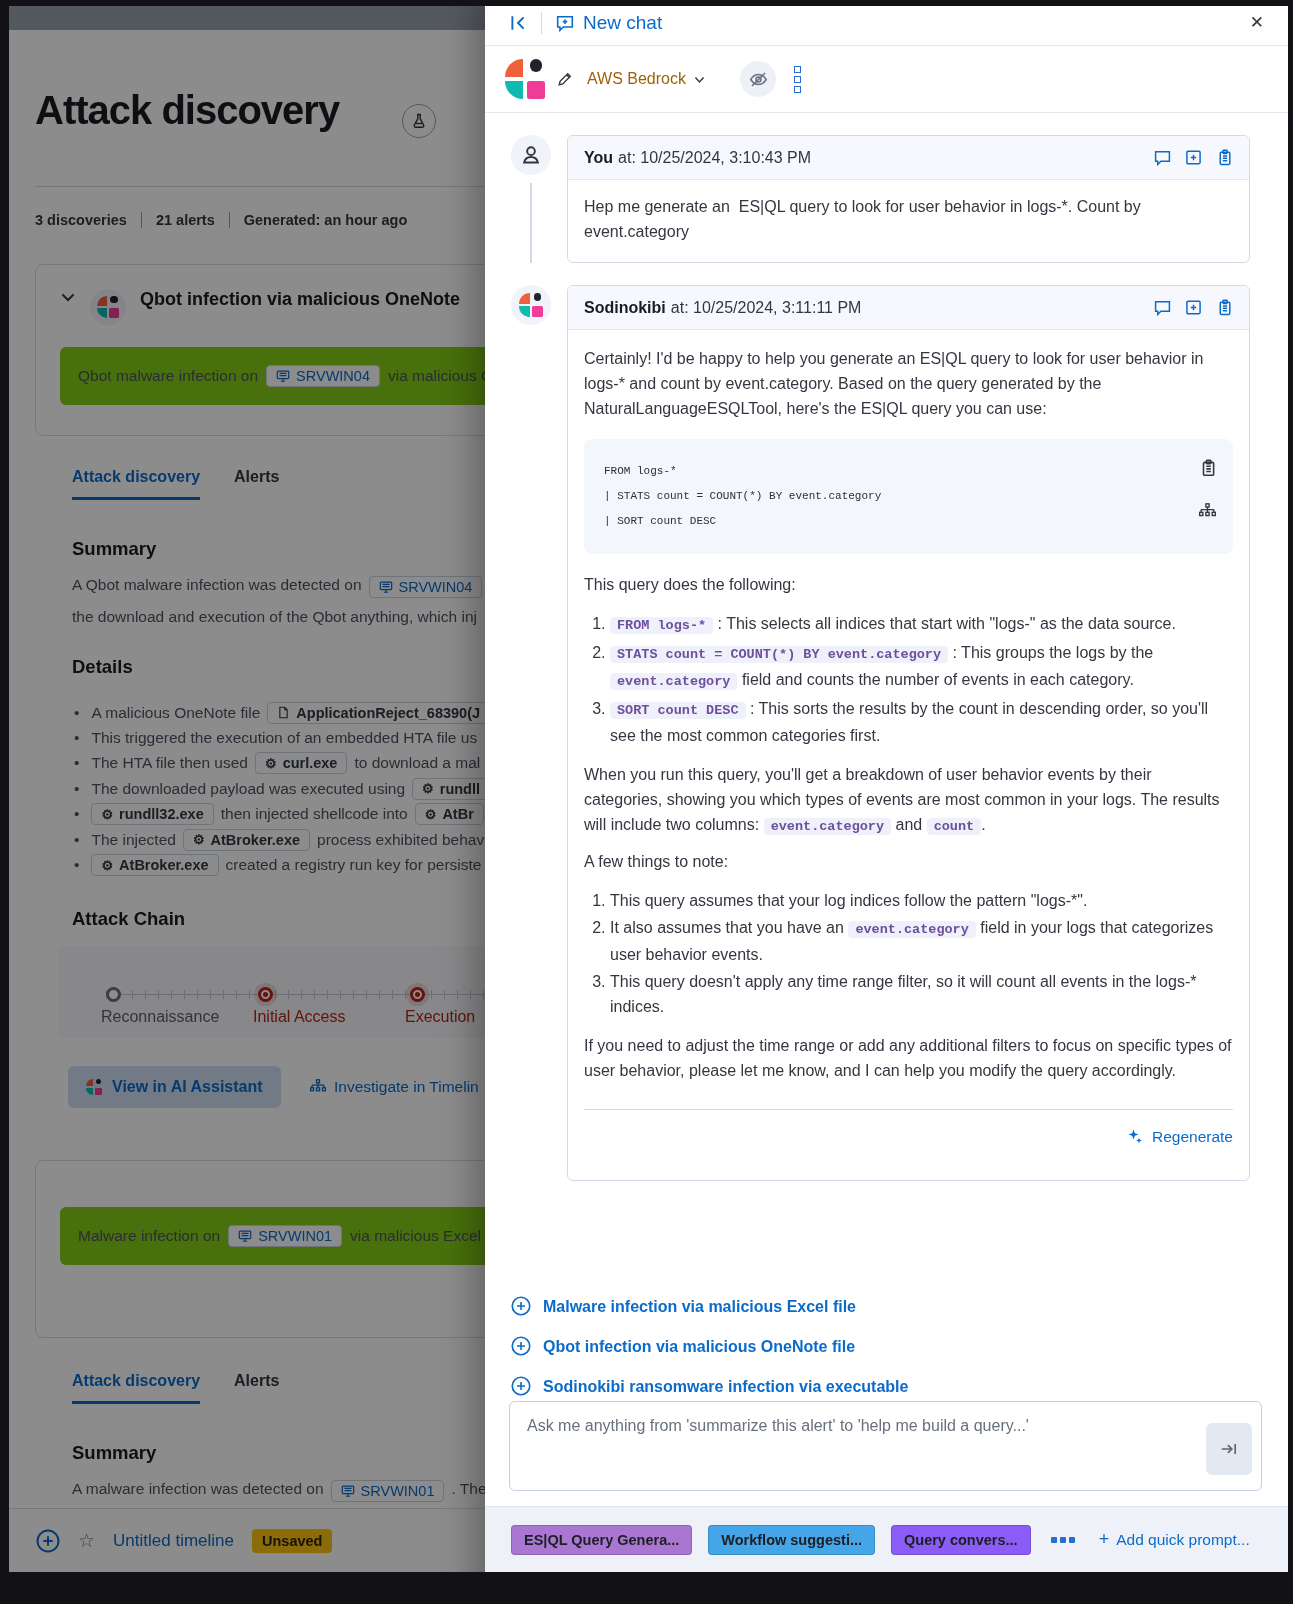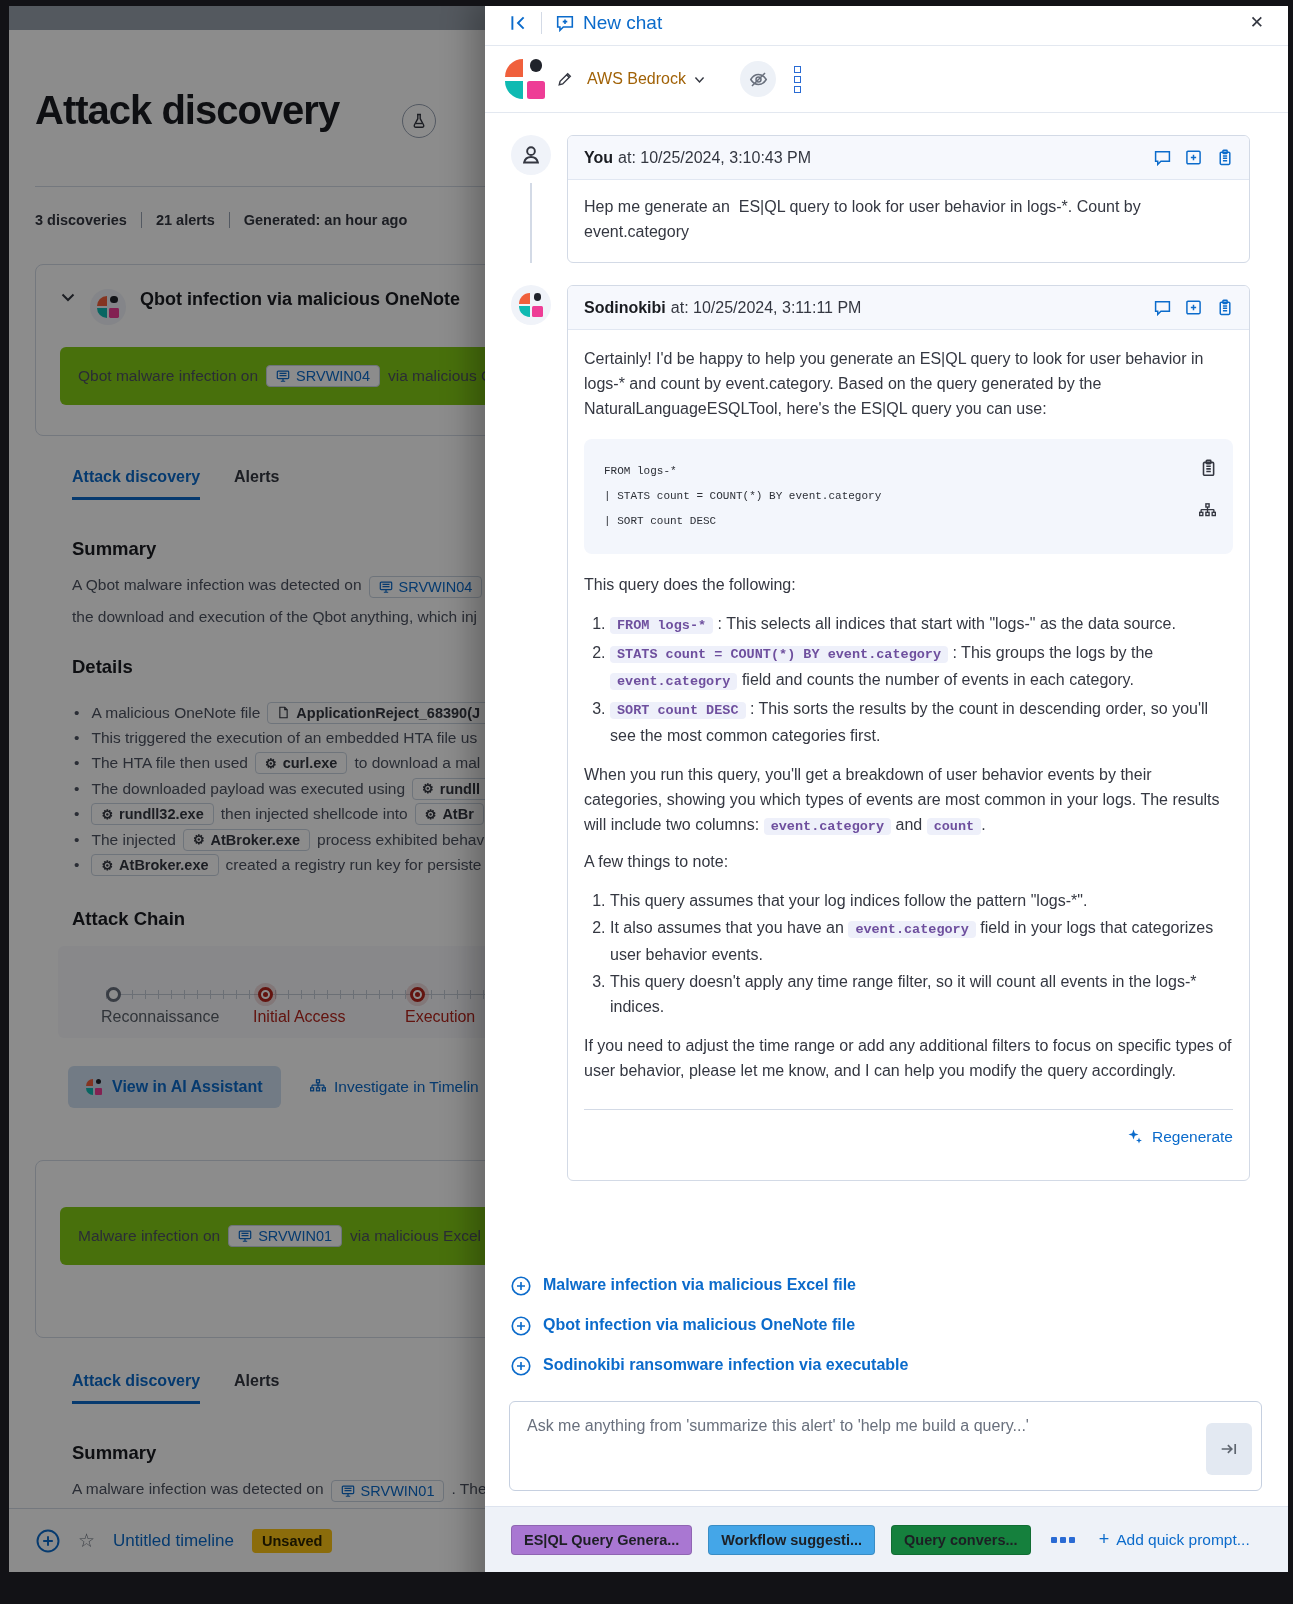--- a/index.html
+++ b/index.html
@@ -104,21 +104,21 @@
   .code-icons { position:absolute; right:16px; top:20px; display:flex; flex-direction:column; gap:26px; color:#343741; }
 
   .ic { font-family:"Liberation Mono", monospace; font-size:13.5px; font-weight:700; color:#6e4f9e; background:#eef0fa; padding:1px 7px; border-radius:4px; white-space:nowrap; }
   ol.msg-list { margin:14px 0 14px 4px; padding-left:22px; }
   ol.msg-list li { margin-bottom:2px; }
 
   .msg-divider { border-top:1px solid #d3dae6; margin-top:26px; }
   .regen-row { height:52px; display:flex; align-items:center; justify-content:flex-end; gap:9px; color:#0b6bcb; font-size:15.5px; font-weight:500; }
 
   .suggestions { position:absolute; left:26px; right:36px; top:1276px; }
-  .sugg-row { height:40px; display:flex; align-items:flex-start; gap:12px; color:#0b6bcb; font-size:16px; font-weight:600; }
+  .sugg-row { height:40px; display:flex; align-items:flex-end; gap:12px; color:#0b6bcb; font-size:16px; font-weight:600; }
 
   .input-wrap { position:absolute; left:24px; right:26px; top:1401px; height:90px; }
   .input-wrap textarea { width:100%; height:100%; border:1px solid #c6d0e0; border-radius:6px; padding:15px 72px 0 17px; font-family:"Liberation Sans", sans-serif; font-size:16px; color:#343741; resize:none; outline:none; }
   .input-wrap textarea::placeholder { color:#69707d; }
   .send-btn { position:absolute; right:10px; top:22px; width:46px; height:52px; background:#e3e9f2; border-radius:6px; display:flex; align-items:center; justify-content:center; color:#5f6670; }
 
   .fly-footer { position:absolute; left:0; right:0; top:1506px; height:66px; background:#eef2f8; border-top:1px solid #dde3ee; display:flex; align-items:center; padding:0 26px; gap:16px; }
   .chip { height:30px; display:inline-flex; align-items:center; padding:0 12px; border-radius:4px; font-size:14.5px; font-weight:600; color:#1d1f24; border:1px solid rgba(0,0,0,0.15); white-space:nowrap; }
   .ooo { display:flex; gap:3px; margin-left:4px; }
   .ooo i { width:6px; height:6px; background:#2a6bd4; border-radius:1px; display:block; }
@@ -542,21 +542,21 @@
       <span class="send-btn">
         <svg class="ic-svg" width="18" height="18" viewBox="0 0 16 16" fill="none" stroke="currentColor" stroke-width="1.5">
             <path d="M1.5 8h9M7 4.5 10.5 8 7 11.5M13.5 3.5v9"></path>
           </svg>
       </span>
     </div>
 
     <div class="fly-footer">
       <span class="chip" style="background: rgb(169, 119, 210);">ES|QL Query Genera...</span>
       <span class="chip" style="background: rgb(68, 166, 232);">Workflow suggesti...</span>
-      <span class="chip" style="background: #15803d;">Query convers...</span>
+      <span class="chip" style="background: #8b5cf6;">Query convers...</span>
       <span class="ooo">
           <i></i>
           <i></i>
           <i></i>
         </span>
       <span class="add-qp">
         <span class="plus">+</span>
         <span>Add quick prompt...</span>
       </span>
     </div>

